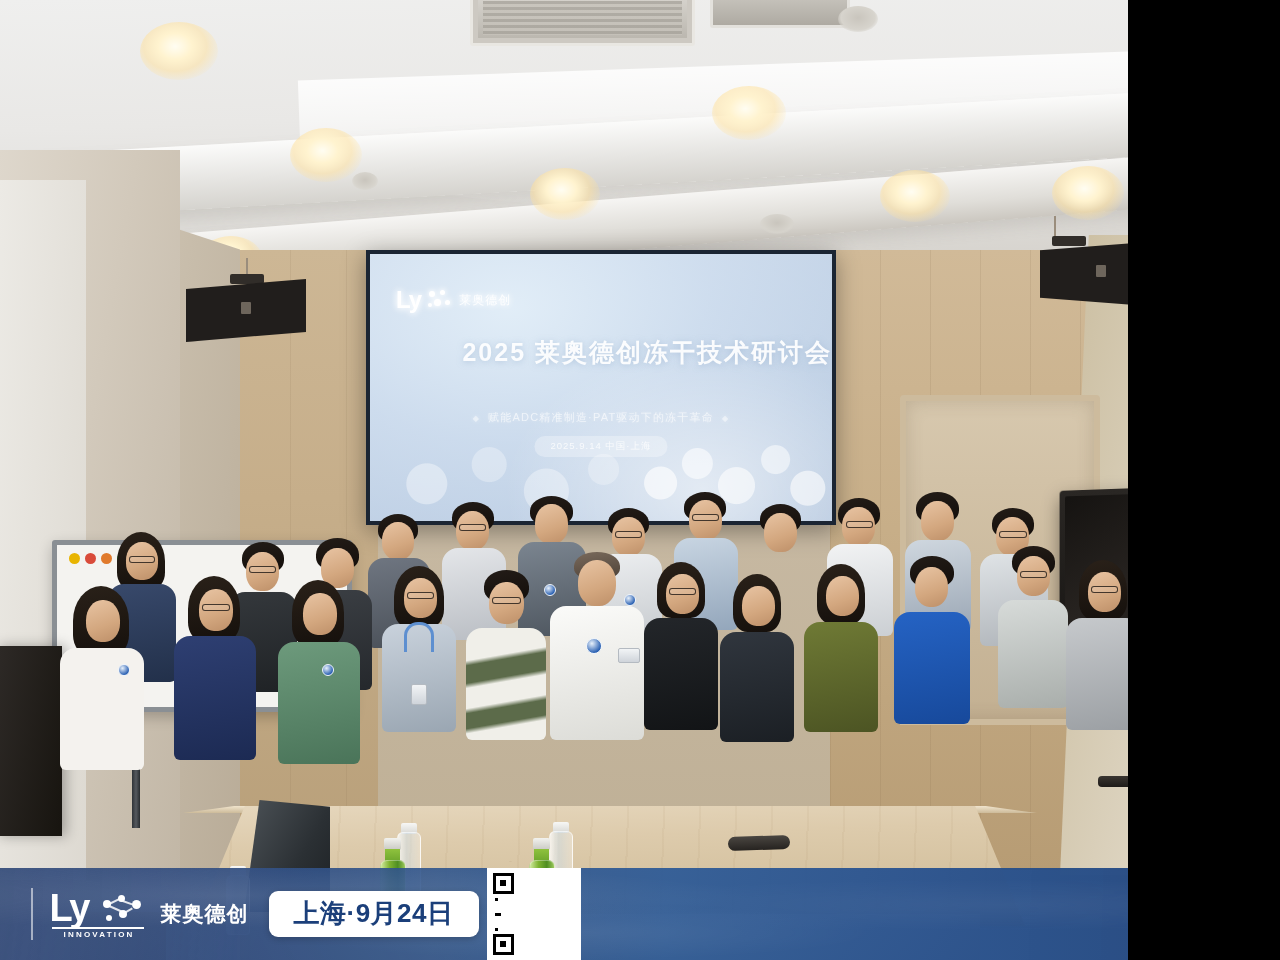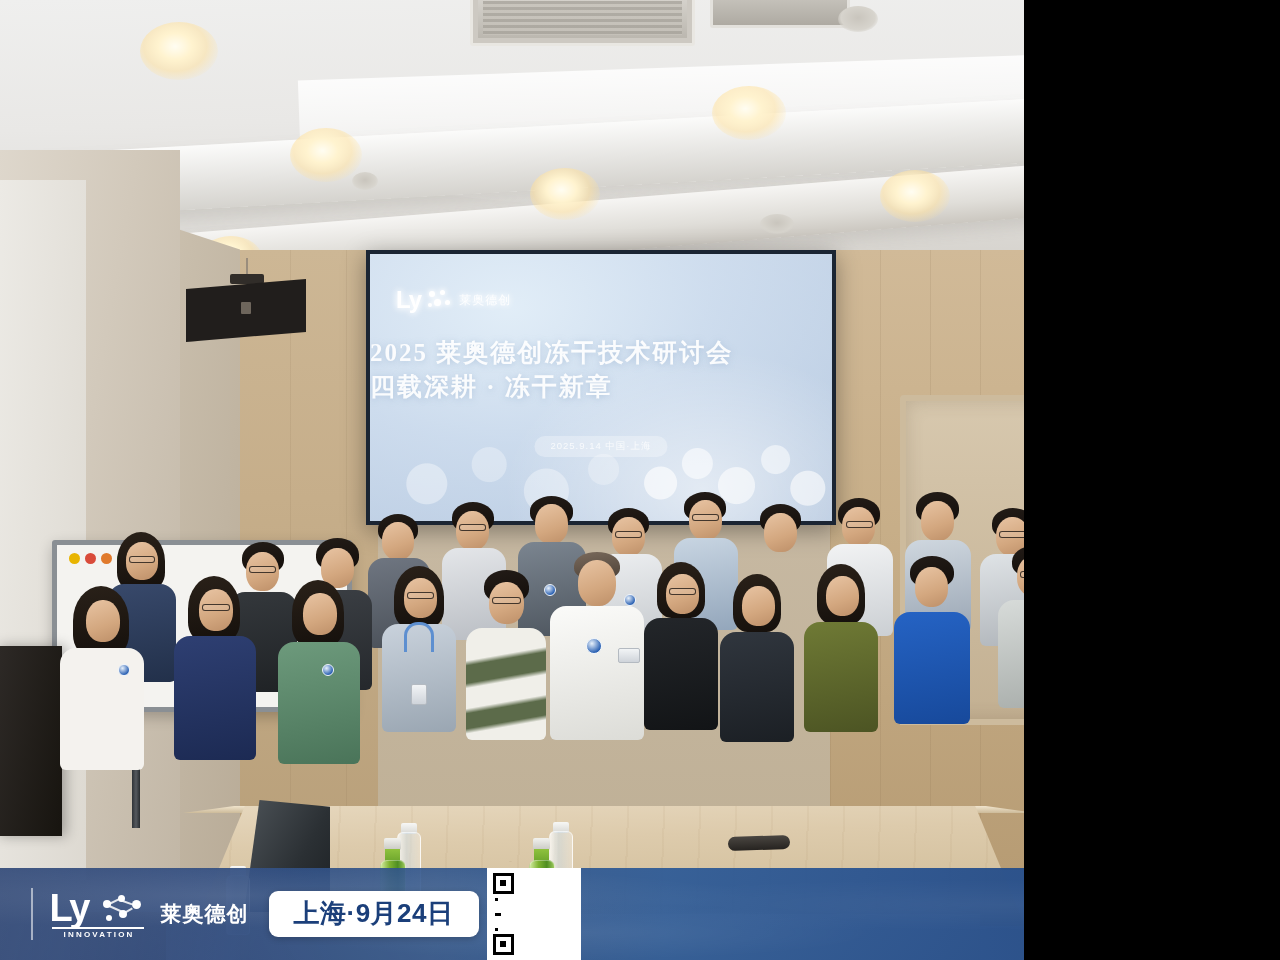--- a/index.html
+++ b/index.html
@@ -1,19 +1,19 @@
 <!DOCTYPE html>
 <html><head>
 <meta charset="utf-8">
 <style>
   * { margin:0; padding:0; box-sizing:border-box; }
   html,body { width:1280px; height:960px; overflow:hidden; background:#000; }
   body { font-family:"Liberation Sans", sans-serif; }
 
-  #stage { position:relative; width:1024px; height:960px; overflow:hidden; }
+  #stage { position:relative; width:1128px; height:960px; overflow:hidden; }
 
   
   .room { position:absolute; inset:0; background:#c9bfb1; }
 
   
   .ceiling {
     position:absolute; left:0; top:0; width:1280px; height:300px;
     background:linear-gradient(178deg,#efefee 0%,#e9e8e6 38%,#dedcd8 70%,#cfcbc4 100%);
   }
   .ceiling-soffit-a {
@@ -150,25 +150,24 @@
   .slide-logo .dots { position:relative; width:26px; height:20px; }
   .slide-logo .dots i {
     position:absolute; background:#ffffff; border-radius:50%; display:block;
     box-shadow:0 0 4px rgba(255,255,255,.8);
   }
   .slide-logo .zh {
     font-size:12px; color:rgba(255,255,255,.88); letter-spacing:1px;
     text-shadow:0 0 5px rgba(255,255,255,.55);
   }
   .slide-title {
-    position:absolute; left:0; right:0; top:82px; text-align:left;
+    position:absolute; left:0; right:0; top:82px; text-align:right;
     color:rgba(255,255,255,.92);
     font-size:25px; font-weight:700; letter-spacing:2px; line-height:1.34;
     text-shadow:0 1px 6px rgba(150,175,205,.55);
-    font-family:Liberation Serif, serif;
   }
   .slide-sub {
     position:absolute; left:0; right:0; top:156px; text-align:center;
     color:rgba(255,255,255,.62); font-size:11px; letter-spacing:1.2px;
     text-shadow:0 0 4px rgba(255,255,255,.4);
   }
   .slide-sub span.diamond { font-size:8px; opacity:.8; margin:0 8px; }
   .slide-date {
     position:absolute; left:50%; transform:translateX(-50%); top:182px;
     padding:4px 16px; border-radius:11px;
@@ -503,23 +502,25 @@
             <i style="left:13px;top:0px;width:5px;height:5px;"></i>
             <i style="left:7px;top:9px;width:7px;height:7px;"></i>
             <i style="left:18px;top:10px;width:5px;height:5px;"></i>
             <i style="left:1px;top:13px;width:4px;height:4px;"></i>
           </span>
           <span class="zh">莱奥德创</span>
         </div>
 
         <div class="slide-title">
           <div>2025 莱奥德创冻干技术研讨会</div>
-          <div>四载深耕 · 冻干新章</div>
         </div>
 
+        <div class="slide-sub">
+          <span class="diamond">◆</span><span>赋能ADC精准制造·PAT驱动下的冻干革命</span><span class="diamond">◆</span>
+        </div>
 
         <div class="slide-date">2025.9.14 中国·上海</div>
       </div>
     </div>
 
     <div class="spk-wire" style="left:246px;top:258px;height:22px;"></div>
     <div class="spk-bracket" style="left:230px;top:274px;"></div>
     <div class="speaker spk-l"></div>
     <div class="spk-wire" style="left:1054px;top:216px;height:26px;"></div>
     <div class="spk-bracket" style="left:1052px;top:236px;"></div>

